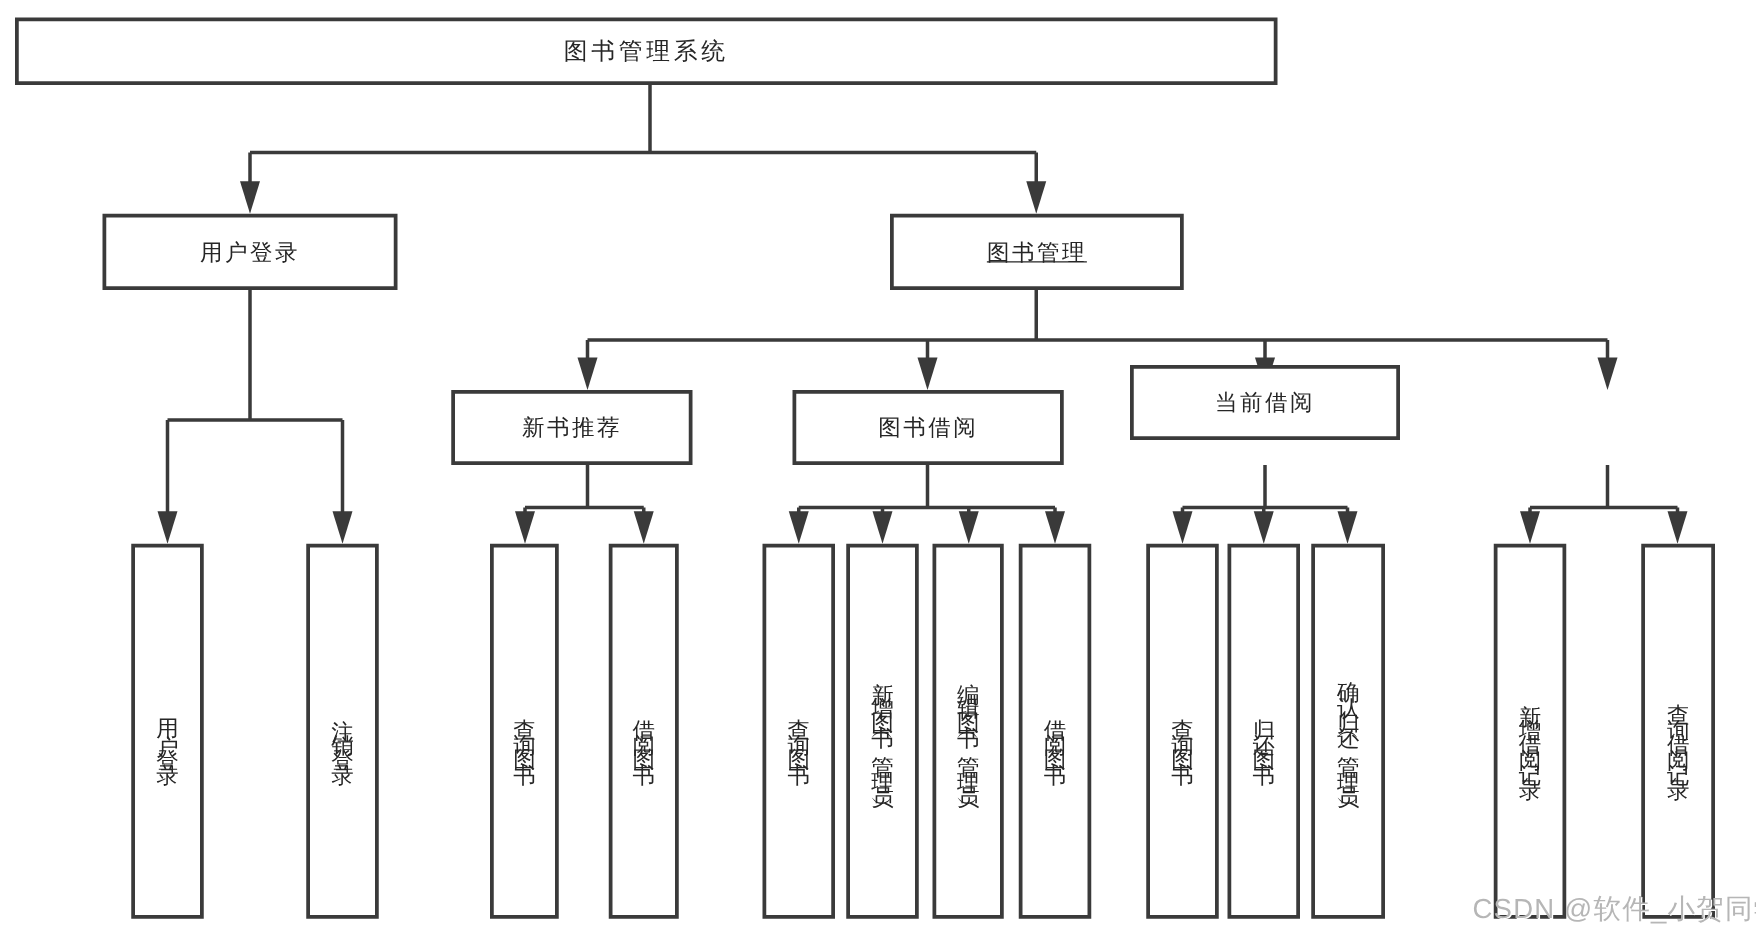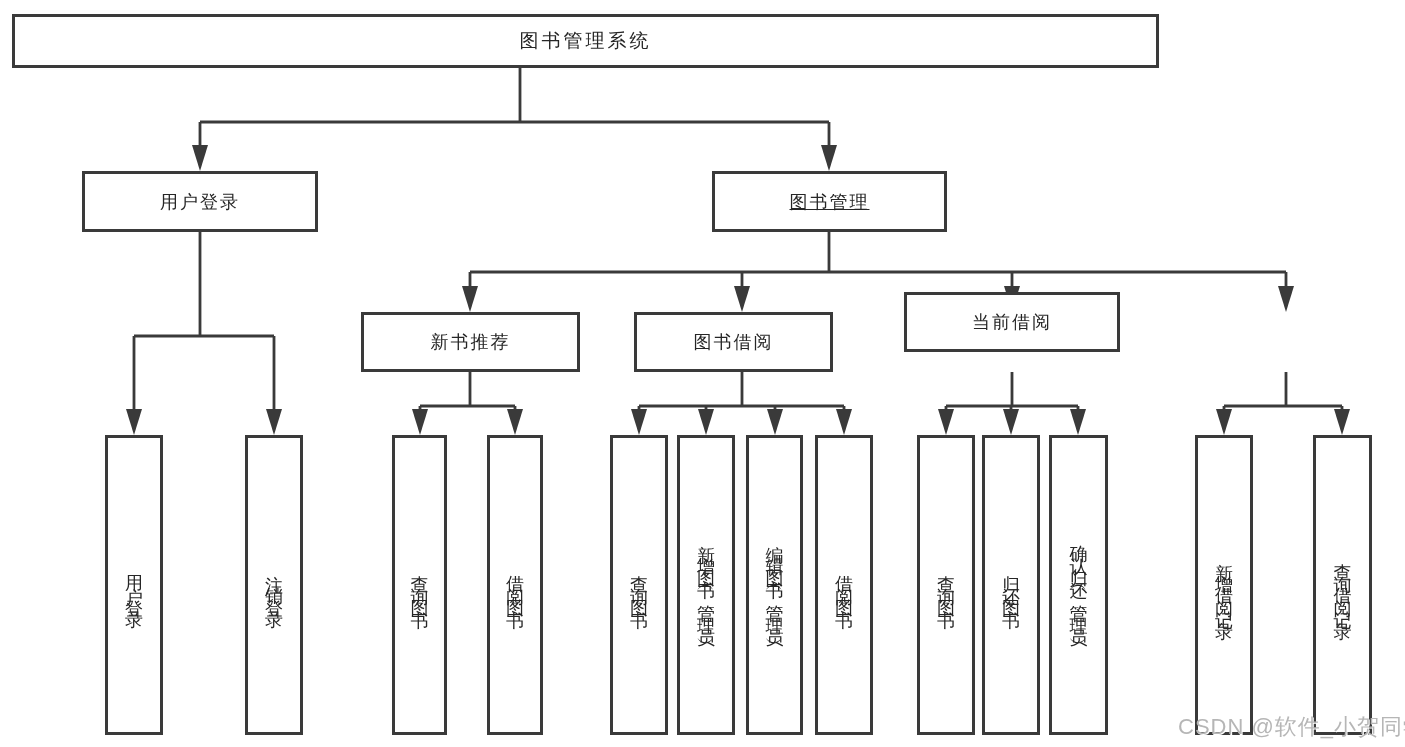--- a/index.html
+++ b/index.html
@@ -29,25 +29,25 @@
   }
   .root-label { font-size: 19px; letter-spacing: 3px; }
   .vlabel {
     writing-mode: vertical-rl;
     text-orientation: mixed;
     font-size: 18px;
     letter-spacing: 12px;
     line-height: 1;
   }
   
-  .n-root  { left: 12px;   top: 14px;  width: 1147px; height: 54px; }
+  .n-root  { left: 12px;   top: 14px;  width: 1010px; height: 54px; }
   .n-login { left: 82px;   top: 171px; width: 236px;  height: 61px; }
   .n-mgmt  { left: 712px;  top: 171px; width: 235px;  height: 61px; text-decoration: underline; }
-  .n-l3a   { left: 361px;  top: 312px; width: 219px;  height: 60px; }
-  .n-l3b   { left: 634px;  top: 312px; width: 199px;  height: 60px; }
+  .n-l3a   { left: 361px;  top: 312px; width: 193px;  height: 60px; }
+  .n-l3b   { left: 634px;  top: 312px; width: 217px;  height: 60px; }
   .n-l3c   { left: 904px;  top: 292px; width: 216px;  height: 60px; }
   .n-l3d   { left: 1178px; top: 312px; width: 216px;  height: 60px; }
   .leaf    { top: 435px; height: 300px; }
   .lf-a1 { left: 105px;  width: 58px; }
   .lf-a2 { left: 245px;  width: 58px; }
   .lf-b1 { left: 392px;  width: 55px; }
   .lf-b2 { left: 487px;  width: 56px; }
   .lf-c1 { left: 610px;  width: 58px; }
   .lf-c2 { left: 677px;  width: 58px; }
   .lf-c3 { left: 746px;  width: 57px; }

